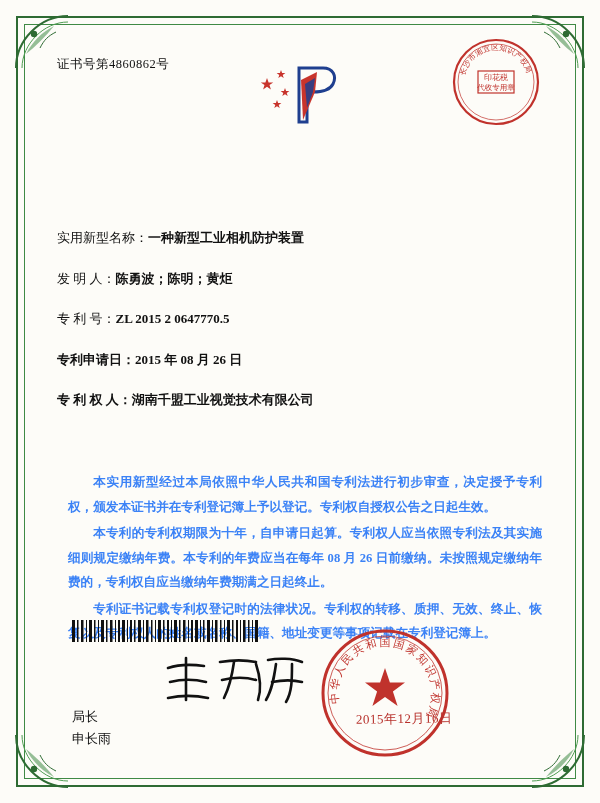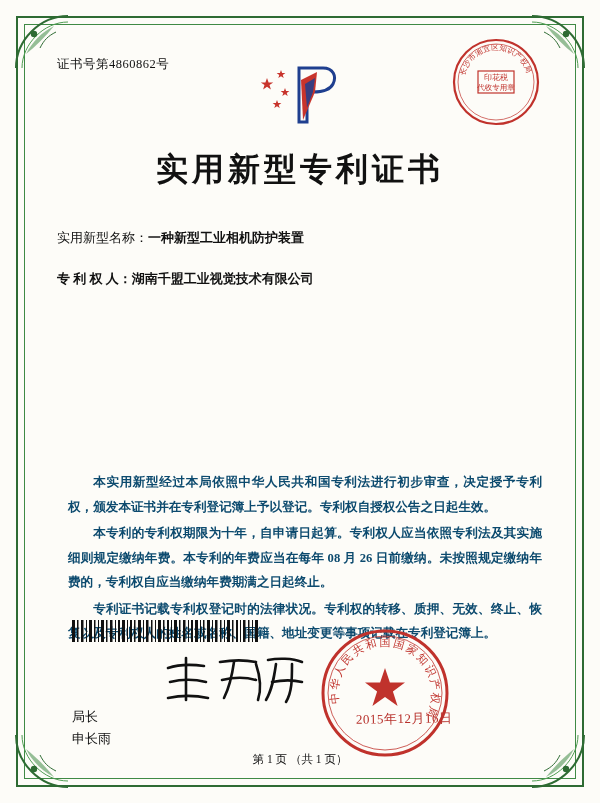--- a/index.html
+++ b/index.html
@@ -103,21 +103,21 @@
   .field.bold-all { font-weight: bold; }
 
   
   .body-text {
     position: absolute;
     left: 68px;
     right: 58px;
     top: 470px;
     font-size: 12.6px;
     line-height: 1.95;
-    color: #0c4a6e;
+    color: #3b82f6;
     text-align: justify;
     font-weight: bold;
   }
   .body-text p {
     margin: 0 0 2px 0;
     text-indent: 2em;
   }
 
   
   .barcode {
@@ -250,25 +250,33 @@
         <text transform="rotate(-2 46 46)" x="46" y="14" text-anchor="middle">区</text>
         <text transform="rotate(12 46 46)" x="46" y="14" text-anchor="middle">知</text>
         <text transform="rotate(26 46 46)" x="46" y="14" text-anchor="middle">识</text>
         <text transform="rotate(40 46 46)" x="46" y="14" text-anchor="middle">产</text>
         <text transform="rotate(54 46 46)" x="46" y="14" text-anchor="middle">权</text>
         <text transform="rotate(68 46 46)" x="46" y="14" text-anchor="middle">局</text>
       </g>
     </svg>
   </div>
 
-  <div class="title">实用新型专利证书</div>
 
   <div class="fields">
     <div class="field">
       <span class="lbl">实用新型名称：</span><span class="val">一种新型工业相机防护装置</span>
+    </div>
+    <div class="field">
+      <span class="lbl">发 明 人：</span><span class="val">陈勇波；陈明；黄炬</span>
+    </div>
+    <div class="field">
+      <span class="lbl">专 利 号：</span><span class="val">ZL 2015 2 0647770.5</span>
+    </div>
+    <div class="field bold-all">
+      <span class="lbl">专利申请日：</span><span class="val">2015 年 08 月 26 日</span>
     </div>
     <div class="field bold-all">
       <span class="lbl">专 利 权 人：</span><span class="val">湖南千盟工业视觉技术有限公司</span>
     </div>
   </div>
 
   <div class="body-text">
     <p>本实用新型经过本局依照中华人民共和国专利法进行初步审查，决定授予专利权，颁发本证书并在专利登记簿上予以登记。专利权自授权公告之日起生效。</p>
     <p>本专利的专利权期限为十年，自申请日起算。专利权人应当依照专利法及其实施细则规定缴纳年费。本专利的年费应当在每年 08 月 26 日前缴纳。未按照规定缴纳年费的，专利权自应当缴纳年费期满之日起终止。</p>
     <p>专利证书记载专利权登记时的法律状况。专利权的转移、质押、无效、终止、恢复以及专利权人的姓名或名称、国籍、地址变更等事项记载在专利登记簿上。</p>
@@ -372,15 +380,14 @@
         <text transform="rotate(64 67 67)" x="67" y="20" text-anchor="middle">识</text>
         <text transform="rotate(80 67 67)" x="67" y="20" text-anchor="middle">产</text>
         <text transform="rotate(96 67 67)" x="67" y="20" text-anchor="middle">权</text>
         <text transform="rotate(112 67 67)" x="67" y="20" text-anchor="middle">局</text>
       </g>
     </svg>
   </div>
 
   <div class="seal-date">2015年12月16日</div>
 
-  <div class="page-footer">第 1 页 （共 1 页）</div>
 
 </div>
 
 </body></html>

